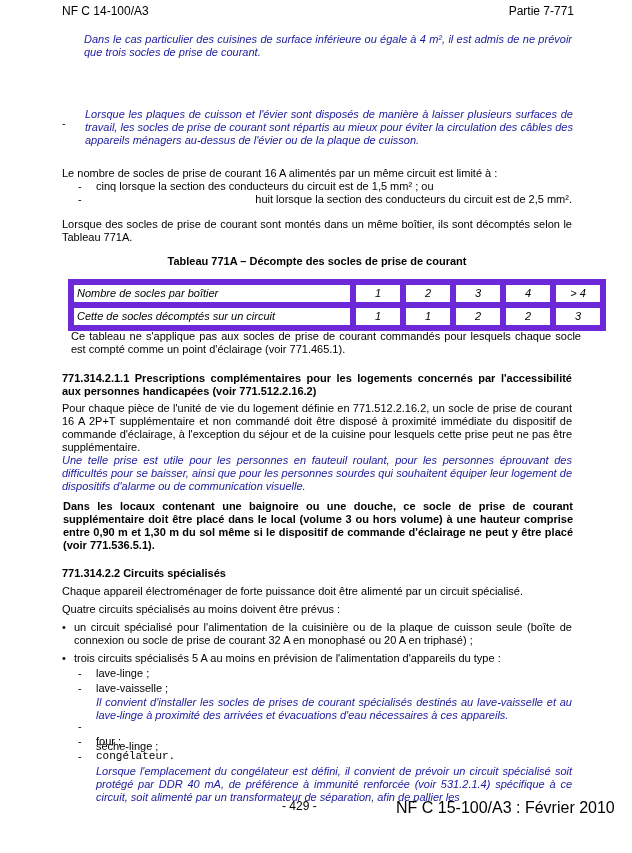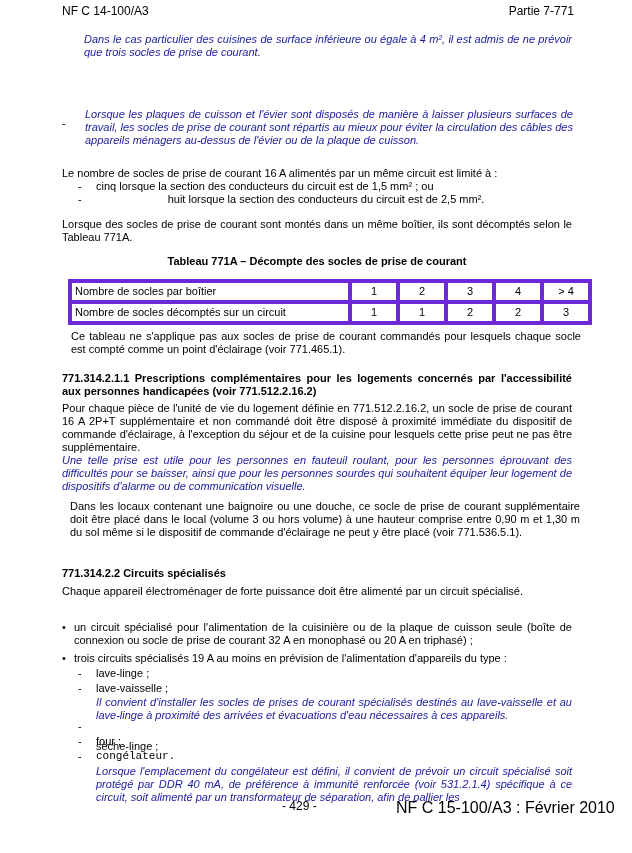--- a/index.html
+++ b/index.html
@@ -7,84 +7,85 @@
          font-family: "Liberation Sans", "DejaVu Sans", sans-serif; color: #000; }
   .page { position: absolute; left: 0; top: 0; width: 632px; height: 853px; }
   .abs { position: absolute; }
   .hdr { font-size: 12px; top: 4px; }
   .txt { font-size: 11px; line-height: 13px; text-align: justify; }
   .blue { color: #1a1a9e; font-style: italic; }
   .bold { font-weight: bold; }
   .dash { position: absolute; font-size: 11px; line-height: 13px; }
   .bullet { position: absolute; font-size: 11px; line-height: 13px; }
   table.t771 { border-collapse: collapse; font-size: 11px; }
-  table.t771 td { border: 4px solid #6d28d9; height: 17px; padding: 0 3px; line-height: 13px; }
+  table.t771 td { border: 6px solid #6d28d9; height: 17px; padding: 0 3px; line-height: 13px; font-style: italic; }
   table.t771 td.num { text-align: center; width: 44px; padding: 0; }
   table.t771 td.lbl { width: 270px; }
 </style>
 </head>
 <body>
 
 <div class="page">
 
   <div class="abs hdr" style="left:62px;">NF C 14-100/A3</div>
   <div class="abs hdr" style="right:58px;">Partie 7-771</div>
 
   <div class="abs txt blue" style="left:84px; top:33px; width:488px;">Dans le cas particulier des cuisines de surface inférieure ou égale à 4 m², il est admis de ne prévoir que trois socles de prise de courant.</div>
   <div class="abs txt blue" style="left:85px; top:70px; width:488px;margin-top:38px;">Lorsque les plaques de cuisson et l'évier sont disposés de manière à laisser plusieurs surfaces de travail, les socles de prise de courant sont répartis au mieux pour éviter la circulation des câbles des appareils ménagers au-dessus de l'évier ou de la plaque de cuisson.</div>
 
   <span class="dash" style="left:62px; top:117px;">-</span>
 
   <div class="abs txt" style="left:62px; top:167px; width:510px; text-align:left;">Le nombre de socles de prise de courant 16 A alimentés par un même circuit est limité à :</div>
   <span class="dash" style="left:78px; top:180px;">-</span>
   <div class="abs txt" style="left:96px; top:180px; width:476px; text-align:left;">cinq lorsque la section des conducteurs du circuit  est de 1,5 mm² ; ou</div>
   <span class="dash" style="left:78px; top:193px;">-</span>
-  <div class="abs txt" style="left:88px; top:193px; width:476px; text-align:center;">huit lorsque la section des conducteurs du circuit  est de 2,5 mm².</div>
+  <div class="abs txt" style="left:96px; top:193px; width:476px; text-align:right;">huit lorsque la section des conducteurs du circuit  est de 2,5 mm².</div>
 
   <div class="abs txt" style="left:62px; top:218px; width:510px;">Lorsque des socles de prise de courant sont montés dans un même boîtier, ils sont décomptés selon le Tableau 771A.</div>
 
   <div class="abs txt bold" style="left:62px; top:255px; width:510px; text-align:center;">Tableau 771A – Décompte des socles de prise de courant</div>
 
   <table class="abs t771" style="left:68px; top:279px;">
     <tbody>
         <tr>
       <td class="lbl">Nombre de socles par boîtier</td>
       <td class="num">1</td>
       <td class="num">2</td>
       <td class="num">3</td>
       <td class="num">4</td>
       <td class="num">&gt; 4</td>
     </tr>
     <tr>
-      <td class="lbl">Nombre de socles décomptés sur un circuit</td>
+      <td class="lbl">Cette de socles décomptés sur un circuit</td>
       <td class="num">1</td>
       <td class="num">1</td>
       <td class="num">2</td>
       <td class="num">2</td>
       <td class="num">3</td>
     </tr>
   </tbody>
     </table>
 
   <div class="abs txt" style="left:71px; top:330px; width:510px;">Ce tableau ne s'applique pas aux socles de prise de courant commandés pour lesquels chaque socle est compté comme un point d'éclairage (voir 771.465.1).</div>
 
   <div class="abs txt bold" style="left:62px; top:372px; width:510px;">771.314.2.1.1 Prescriptions complémentaires pour les logements concernés par l'accessibilité aux personnes handicapées (voir 771.512.2.16.2)</div>
   <div class="abs txt" style="left:62px; top:402px; width:510px;">Pour chaque pièce de l'unité de vie du logement définie en 771.512.2.16.2, un socle de prise de courant 16 A 2P+T supplémentaire et non commandé doit être disposé à proximité immédiate du dispositif de commande d'éclairage, à l'exception du séjour et de la cuisine pour lesquels cette prise peut ne pas être supplémentaire.</div>
   <div class="abs txt blue" style="left:62px; top:454px; width:510px;">Une telle prise est utile pour les personnes en fauteuil roulant, pour les personnes éprouvant des difficultés pour se baisser, ainsi que pour les personnes sourdes qui souhaitent équiper leur logement de dispositifs d'alarme ou de communication visuelle.</div>
 
-  <div class="abs txt" style="left:70px; top:500px; width:510px;">Dans les locaux contenant une baignoire ou une douche, ce socle de prise de courant supplémentaire doit être placé dans le local (volume 3 ou hors volume) à une hauteur comprise entre 0,90 m et 1,30 m du sol même si le dispositif de commande d'éclairage ne peut y être placé (voir 771.536.5.1).</div>
+  <div class="abs txt" style="left:63px; top:500px; width:510px;font-weight:bold;">Dans les locaux contenant une baignoire ou une douche, ce socle de prise de courant supplémentaire doit être placé dans le local (volume 3 ou hors volume) à une hauteur comprise entre 0,90 m et 1,30 m du sol même si le dispositif de commande d'éclairage ne peut y être placé (voir 771.536.5.1).</div>
 
   <div class="abs txt bold" style="left:62px; top:567px; width:510px;">771.314.2.2 Circuits spécialisés</div>
   <div class="abs txt" style="left:62px; top:585px; width:510px; text-align:left;">Chaque appareil électroménager de forte puissance doit être alimenté par un circuit spécialisé.</div>
+  <div class="abs txt" style="left:62px; top:603px; width:510px; text-align:left;">Quatre circuits spécialisés au moins doivent être prévus :</div>
 
   <span class="bullet" style="left:62px; top:621px;">•</span>
   <div class="abs txt" style="left:74px; top:621px; width:498px;">un circuit spécialisé pour l'alimentation de la cuisinière ou de la plaque de cuisson seule (boîte de connexion ou socle de prise de courant 32 A en monophasé ou 20 A en triphasé) ;</div>
 
   <span class="bullet" style="left:62px; top:652px;">•</span>
-  <div class="abs txt" style="left:74px; top:652px; width:498px; text-align:left;">trois circuits spécialisés 19 A au moins en prévision de l'alimentation d'appareils du type :</div>
+  <div class="abs txt" style="left:74px; top:652px; width:498px; text-align:left;">trois circuits spécialisés 5 A au moins en prévision de l'alimentation d'appareils du type :</div>
 
   <span class="dash" style="left:78px; top:667px;">-</span>
   <div class="abs txt" style="left:96px; top:667px;">lave-linge ;</div>
   <span class="dash" style="left:78px; top:682px;">-</span>
   <div class="abs txt" style="left:96px; top:682px;">lave-vaisselle ;</div>
   <div class="abs txt blue" style="left:96px; top:696px; width:476px;">Il convient d'installer les socles de prises de courant spécialisés destinés au lave-vaisselle et au lave-linge à proximité des arrivées et évacuations d'eau nécessaires à ces appareils.</div>
   <span class="dash" style="left:78px; top:720px;">-</span>
   <div class="abs txt" style="left:96px; top:720px;margin-top:20px;">sèche-linge ;</div>
   <span class="dash" style="left:78px; top:735px;">-</span>
   <div class="abs txt" style="left:96px; top:735px;">four ;</div>

